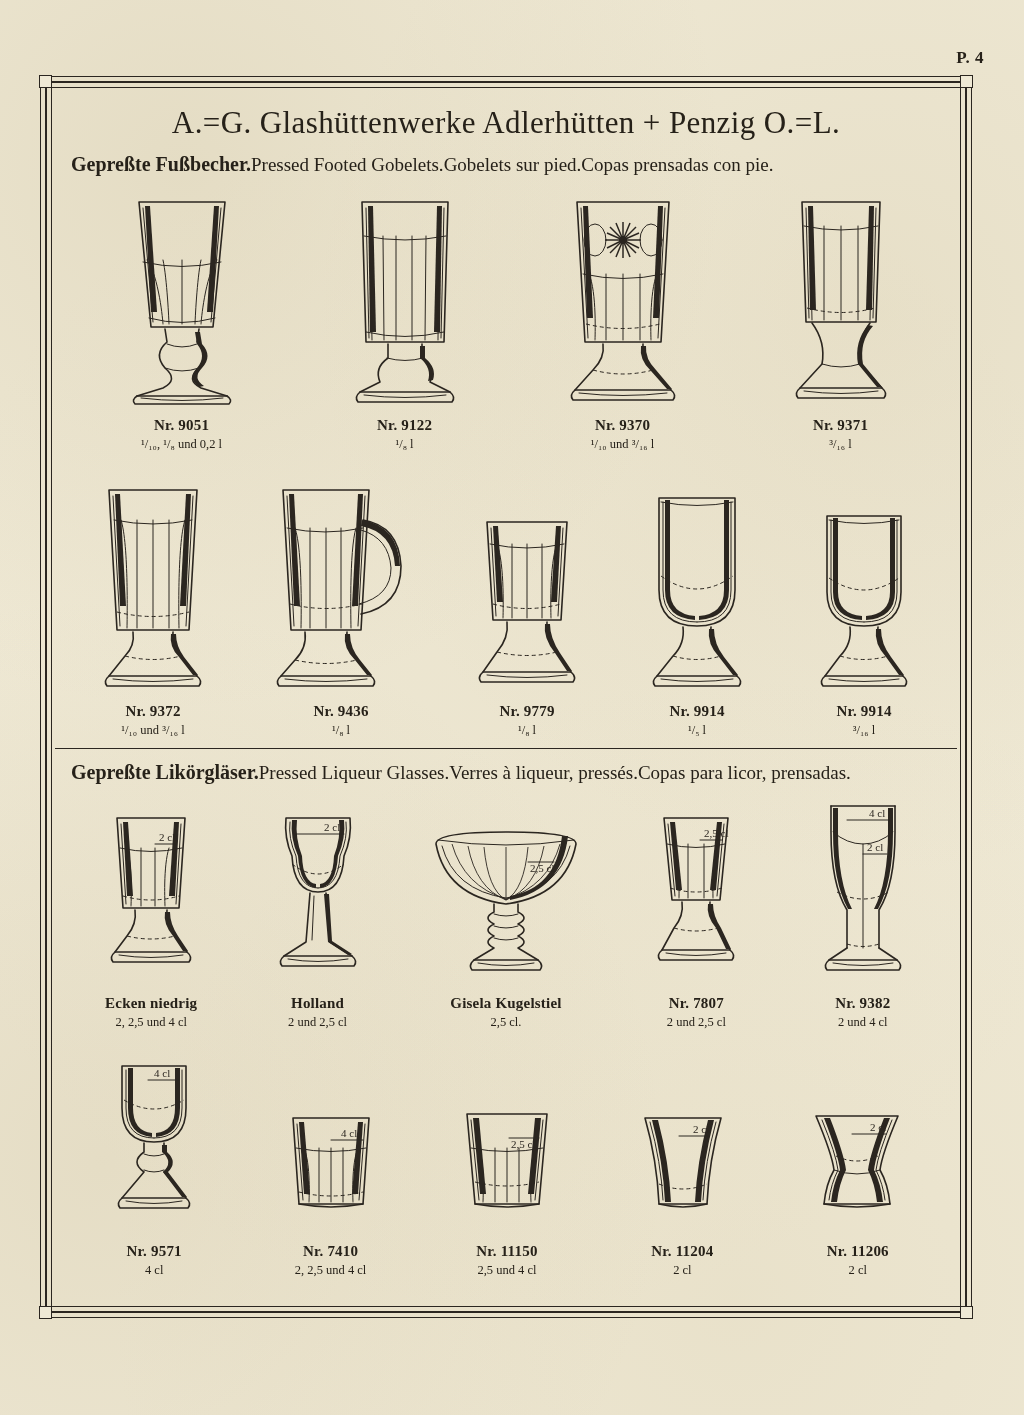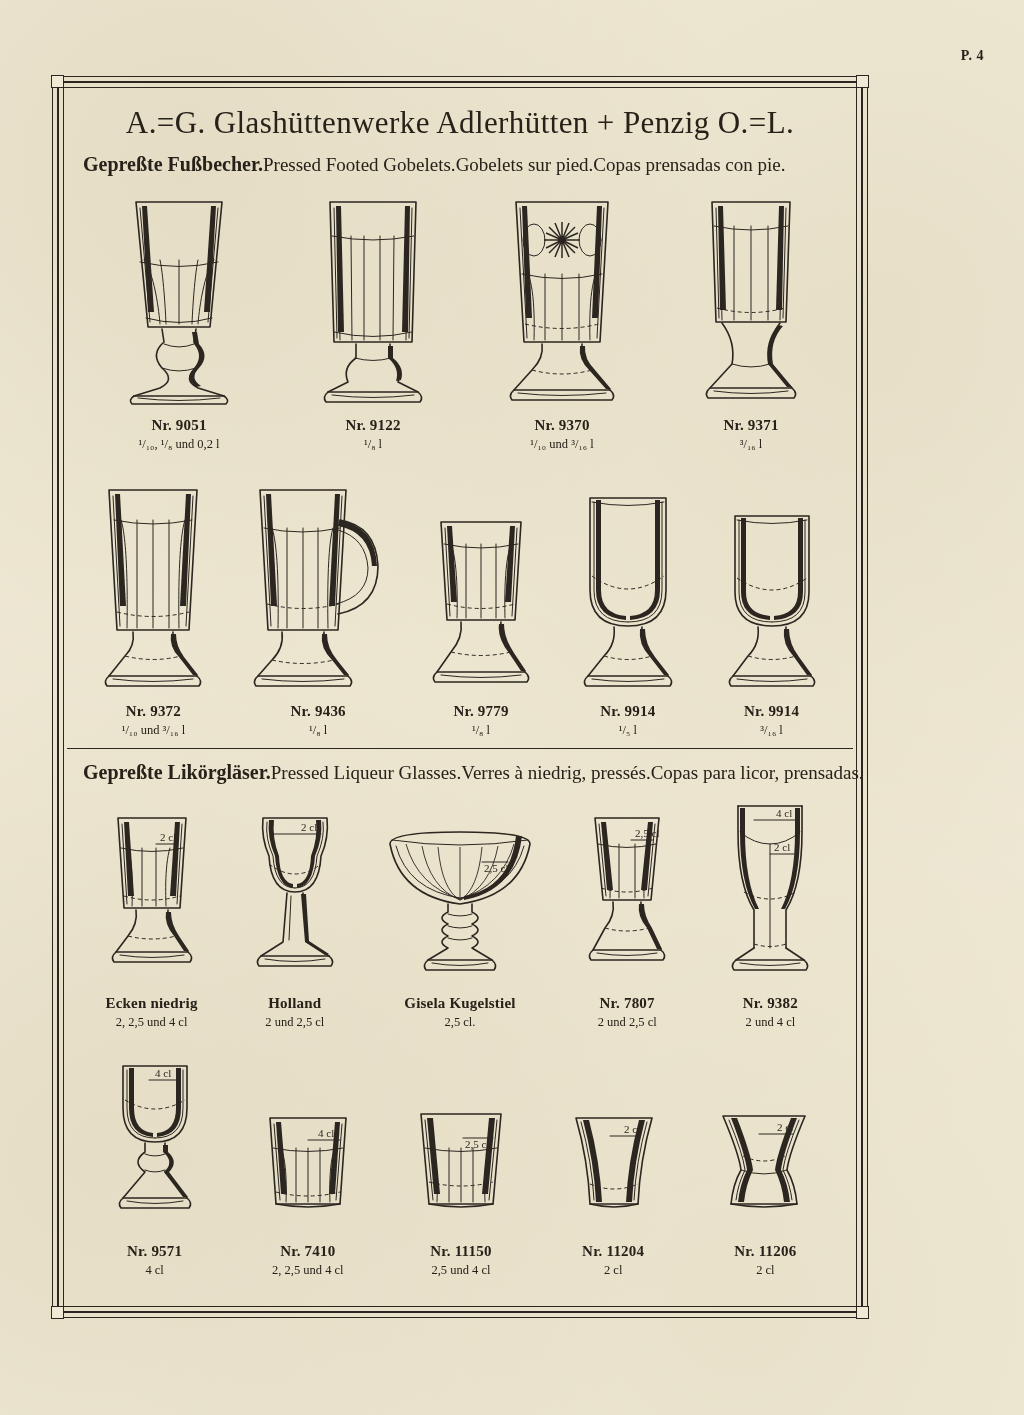--- a/index.html
+++ b/index.html
@@ -17,26 +17,26 @@
     background:
       radial-gradient(circle at 18% 12%, rgba(190,175,135,.22), transparent 36%),
       radial-gradient(circle at 86% 22%, rgba(195,180,140,.18), transparent 40%),
       radial-gradient(circle at 10% 82%, rgba(188,172,132,.20), transparent 38%),
       radial-gradient(circle at 72% 92%, rgba(200,185,145,.16), transparent 42%),
       radial-gradient(circle at 50% 50%, rgba(205,192,155,.10), transparent 70%);
     pointer-events:none;
   }
   .page-number{
     position:absolute;top:48px;right:40px;
-    font-size:14px;font-weight:700;letter-spacing:.5px;
+    font-size:17px;font-weight:700;letter-spacing:.5px;
   }
   
   .frame{
-    position:absolute;left:52px;top:76px;
-    width:816px;height:1242px;
+    position:absolute;left:40px;top:76px;
+    width:932px;height:1242px;
     border:1.5px solid #2b2620;
     box-sizing:border-box;
   }
   .frame::before{
     content:"";position:absolute;left:4px;top:4px;right:4px;bottom:4px;
     border:2.5px solid #2b2620;
   }
   .frame::after{
     content:"";position:absolute;left:10px;top:10px;right:10px;bottom:10px;
     border:1px solid #2b2620;
@@ -389,21 +389,21 @@
         <div class="cap-name">Nr. 9914</div>
         <div class="cap-size">³/₁₆ l</div>
       </div>
     </div>
 
     <div class="rule"></div>
 
     <div class="section-head s2">
       <span class="de">Gepreßte Likörgläser.</span>
       <span class="tr">Pressed Liqueur Glasses.</span>
-      <span class="tr">Verres à niedrig, pressés.</span>
+      <span class="tr">Verres à liqueur, pressés.</span>
       <span class="tr">Copas para licor, prensadas.</span>
     </div>
 
     <div class="row" style="margin-top:14px;">
 
       <div class="item">
         <div class="art">
           <svg width="124" height="184" viewBox="0 0 124 184">
             <path class="ln" d="M28 14 L34 104 L90 104 L96 14 Z"></path>
             <path class="ln-t" d="M32 20 L37 100"></path>

